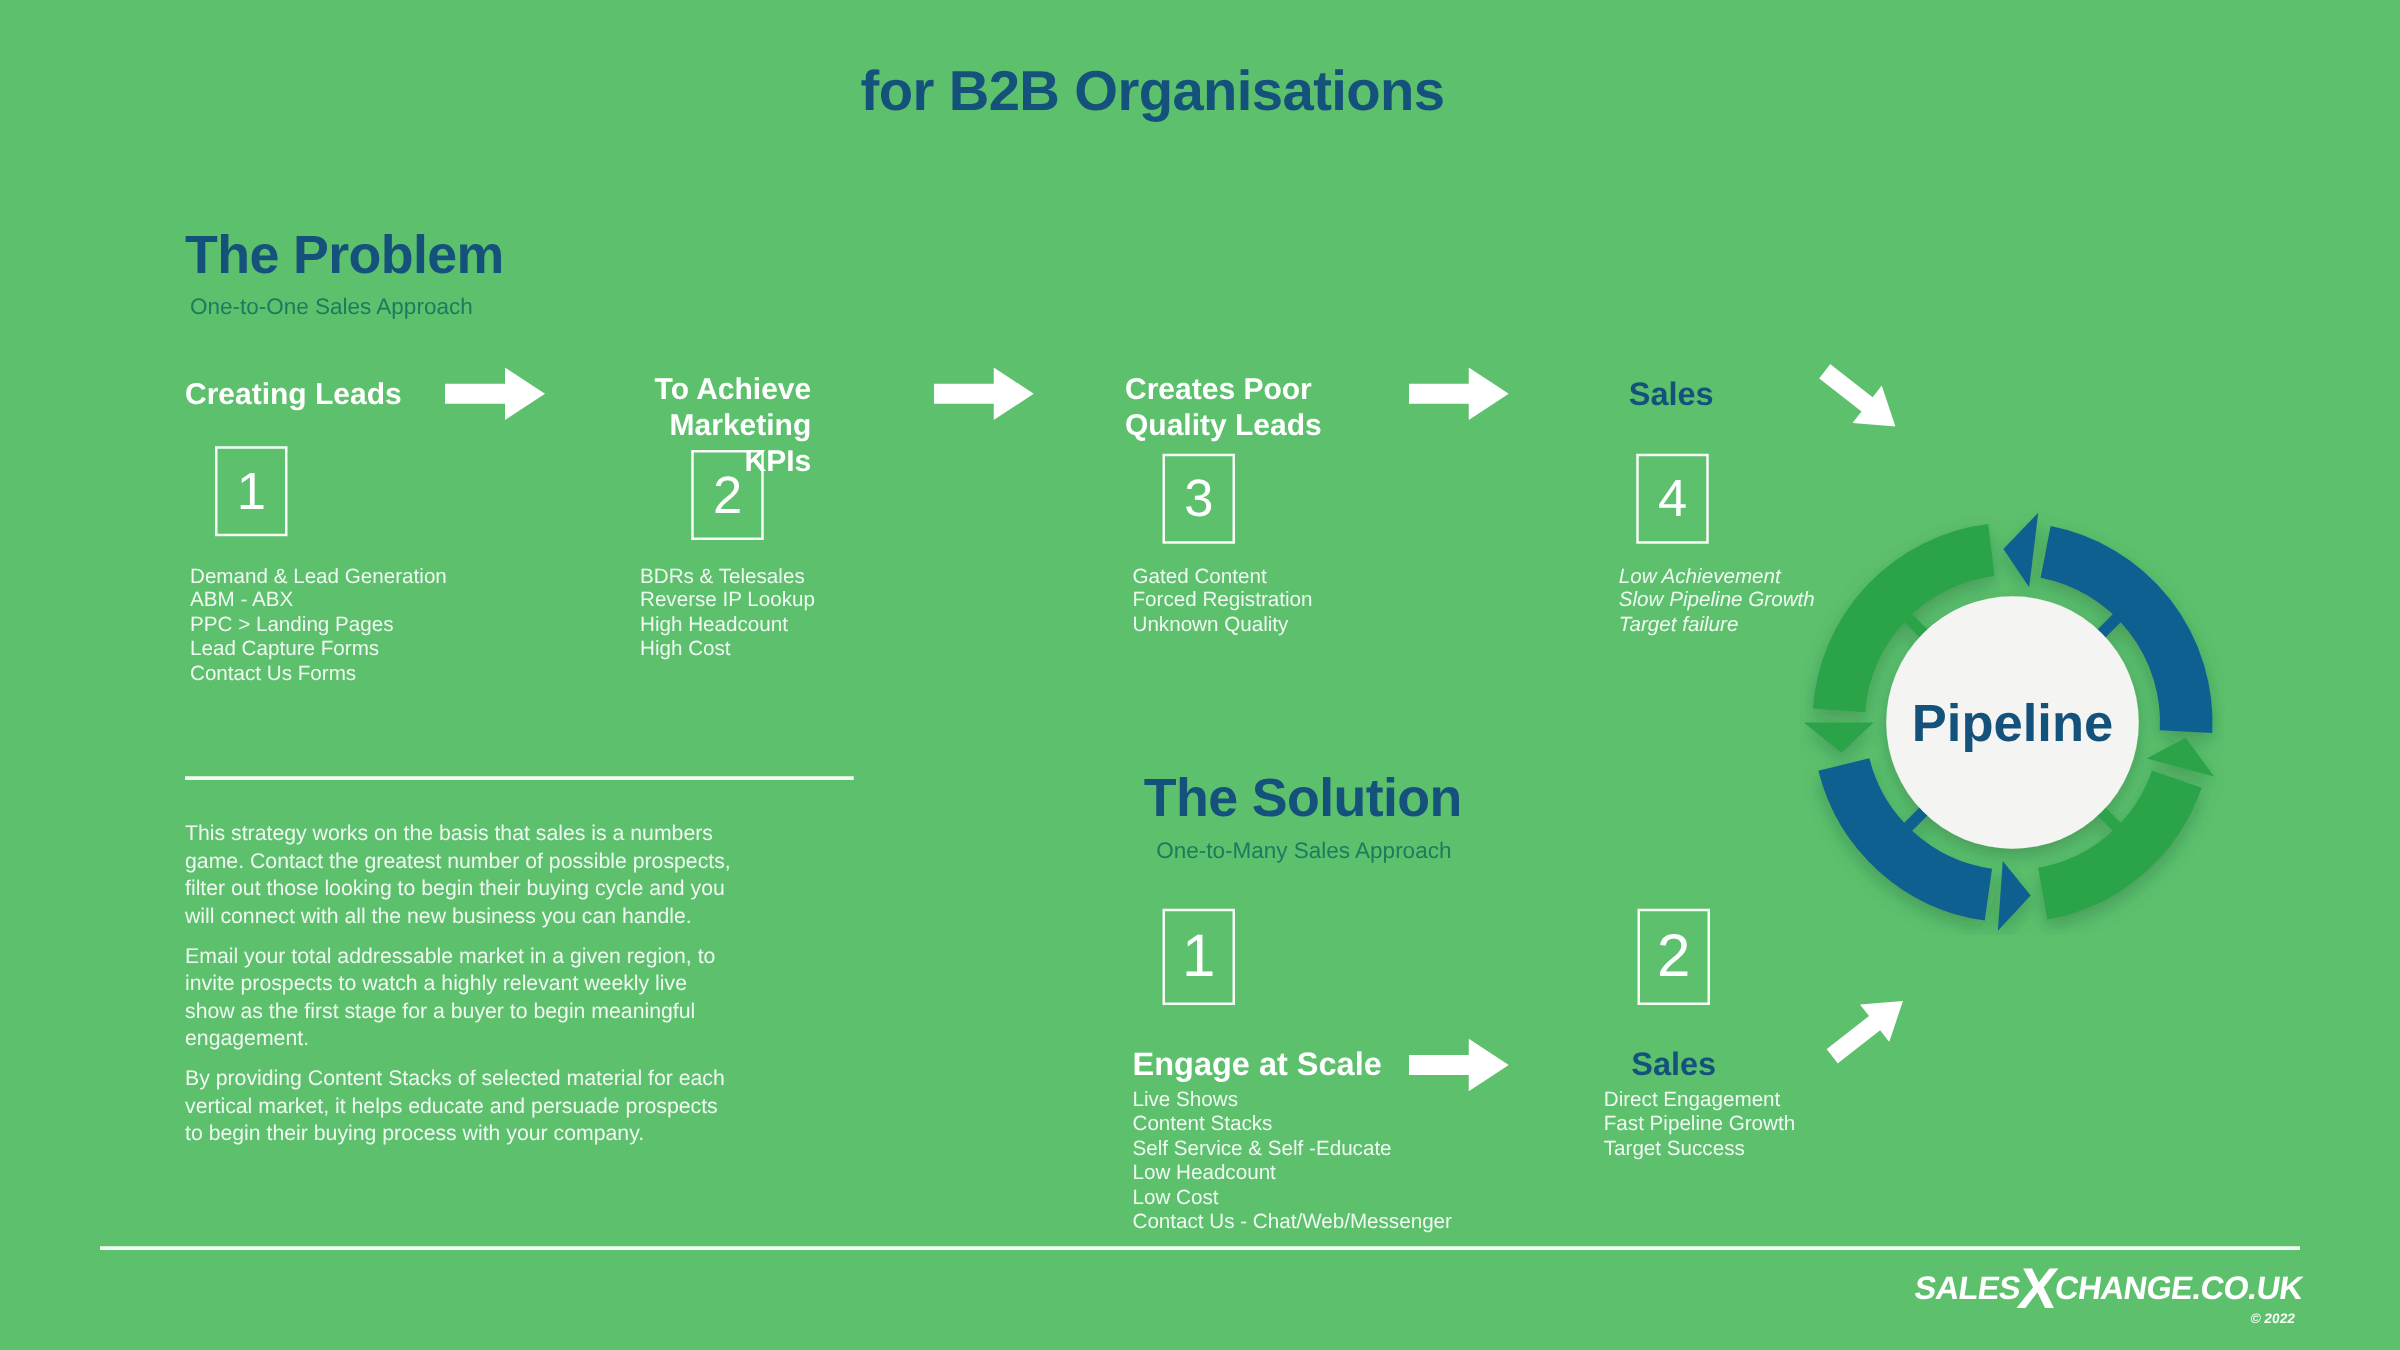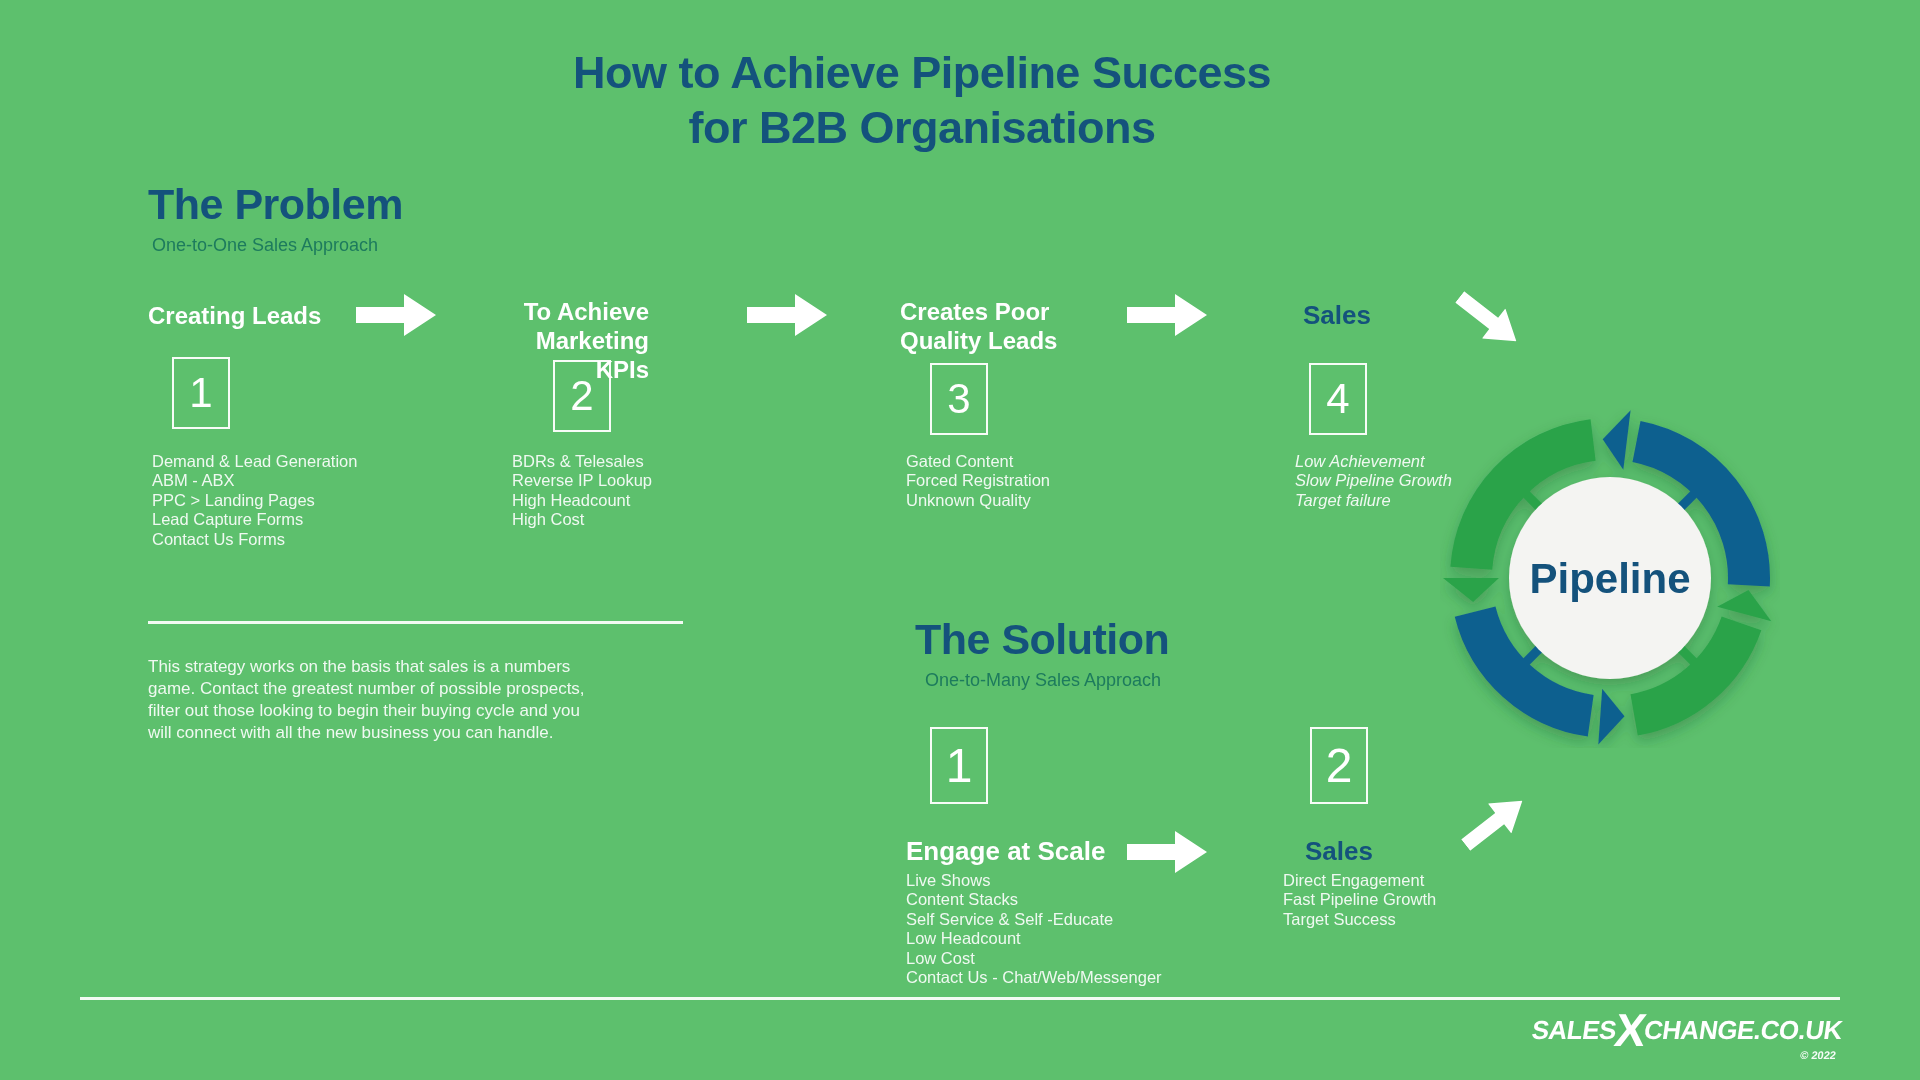--- a/index.html
+++ b/index.html
@@ -51,21 +51,20 @@
   }
   .logo-pre,.logo-post{font-size:26px;}
   .logo-x{font-size:46px;line-height:36px;margin:0 -1px;}
   .logo-copy{font-size:11px;font-weight:700;transform:skewX(-8deg);
     margin-top:1px;padding-right:6px;opacity:0.95;}
 </style>
 </head>
 <body>
 
 <div class="abs main-title">
-  <div>How to Achieve Pipeline Success</div>
   <div>for B2B Organisations</div>
 </div>
 
 <div class="abs section-title" style="left:148px;top:183px;">The Problem</div>
 <div class="abs section-sub" style="left:152px;top:236px;">One-to-One Sales Approach</div>
 
 <div class="abs col-heading" style="left:148px;top:302px;">Creating Leads</div>
 <div class="abs num-box" style="left:172px;top:357px;">
   <span>1</span>
 </div>
@@ -119,20 +118,22 @@
     <div>Slow Pipeline Growth</div>
     <div>Target failure</div>
   </div>
 
 <div class="abs block-arrow small rot-down" style="left:1452px;top:300px;"></div>
 
 <div class="abs divider" style="left:148px;top:621px;width:535px;"></div>
 
 <div class="abs narrative" style="left:148px;top:656px;">
     <div>This strategy works on the basis that sales is a numbers game. Contact the greatest number of possible prospects, filter out those looking to begin their buying cycle and you will connect with all the new business you can handle.</div>
+    <div>Email your total addressable market in a given region, to invite prospects to watch a highly relevant weekly live show as the first stage for a buyer to begin meaningful engagement.</div>
+    <div>By providing Content Stacks of selected material for each vertical market, it helps educate and persuade prospects to begin their buying process with your company.</div>
   </div>
 
 <div class="abs section-title" style="left:915px;top:618px;">The Solution</div>
 <div class="abs section-sub" style="left:925px;top:671px;">One-to-Many Sales Approach</div>
 
 <div class="abs num-box big" style="left:930px;top:727px;">
   <span>1</span>
 </div>
 <div class="abs col-heading" style="left:906px;top:836px;font-size:26px;">Engage at Scale</div>
 <div class="abs step-list" style="left:906px;top:871px;">

